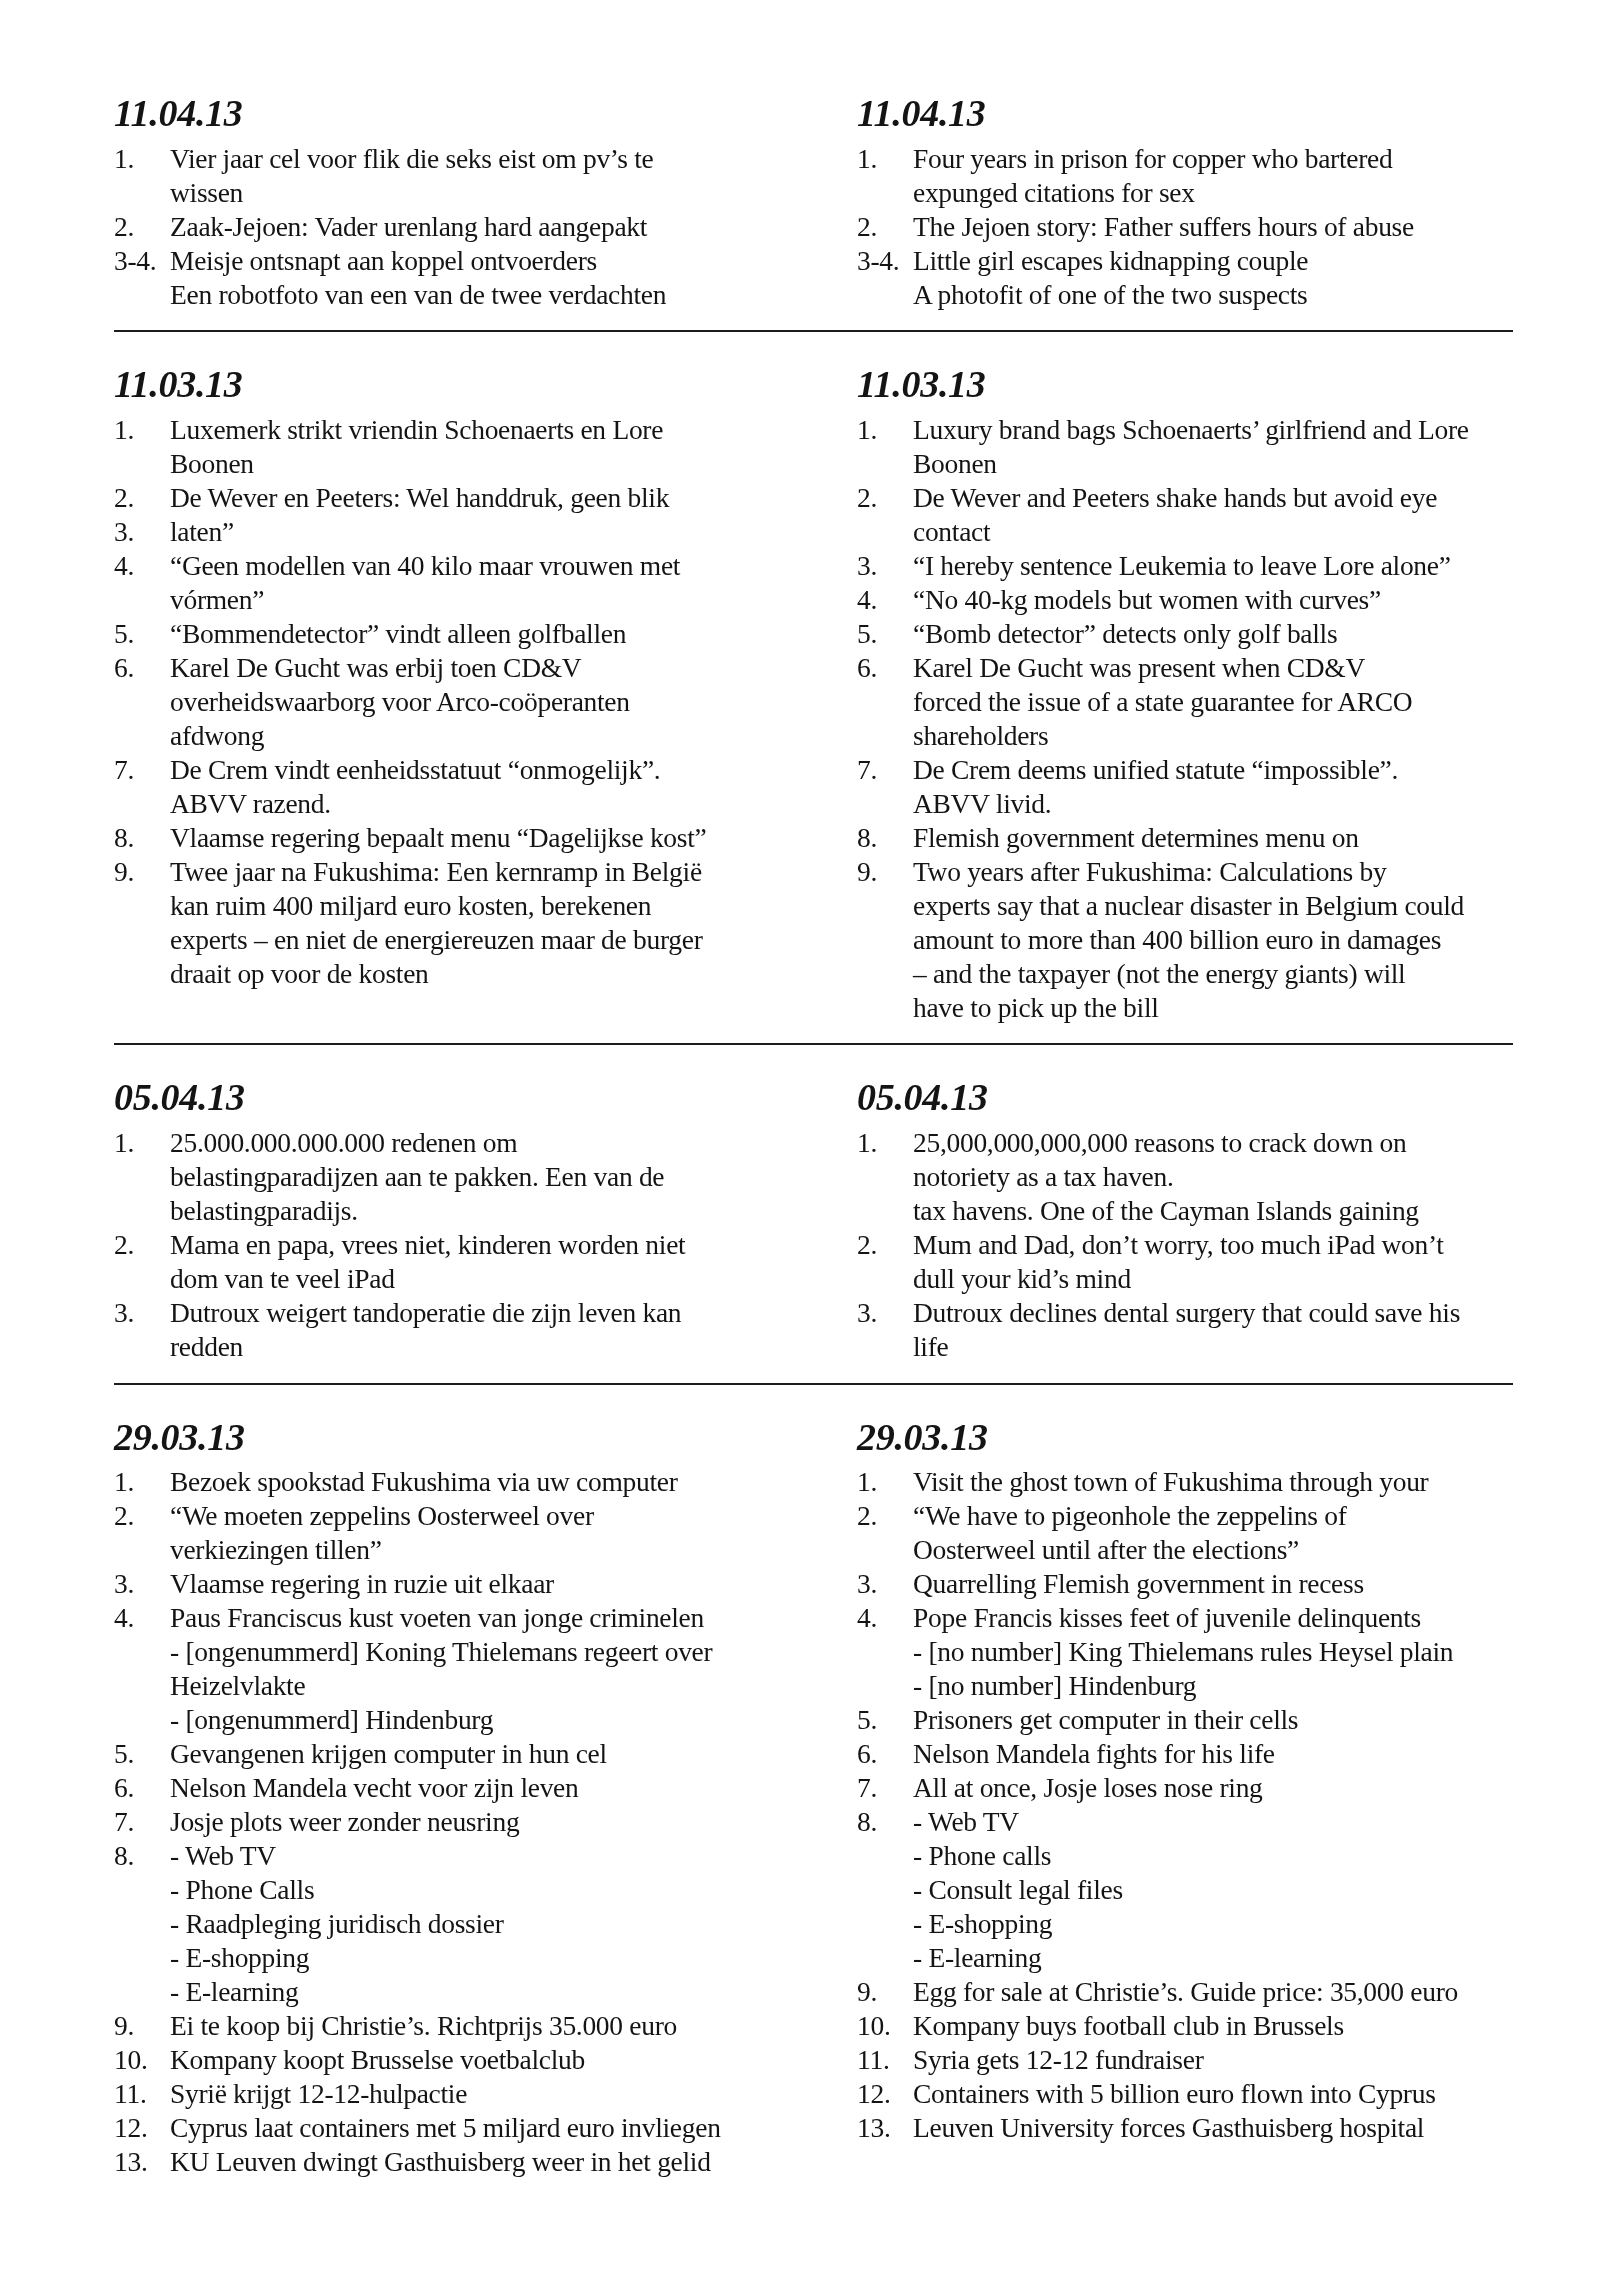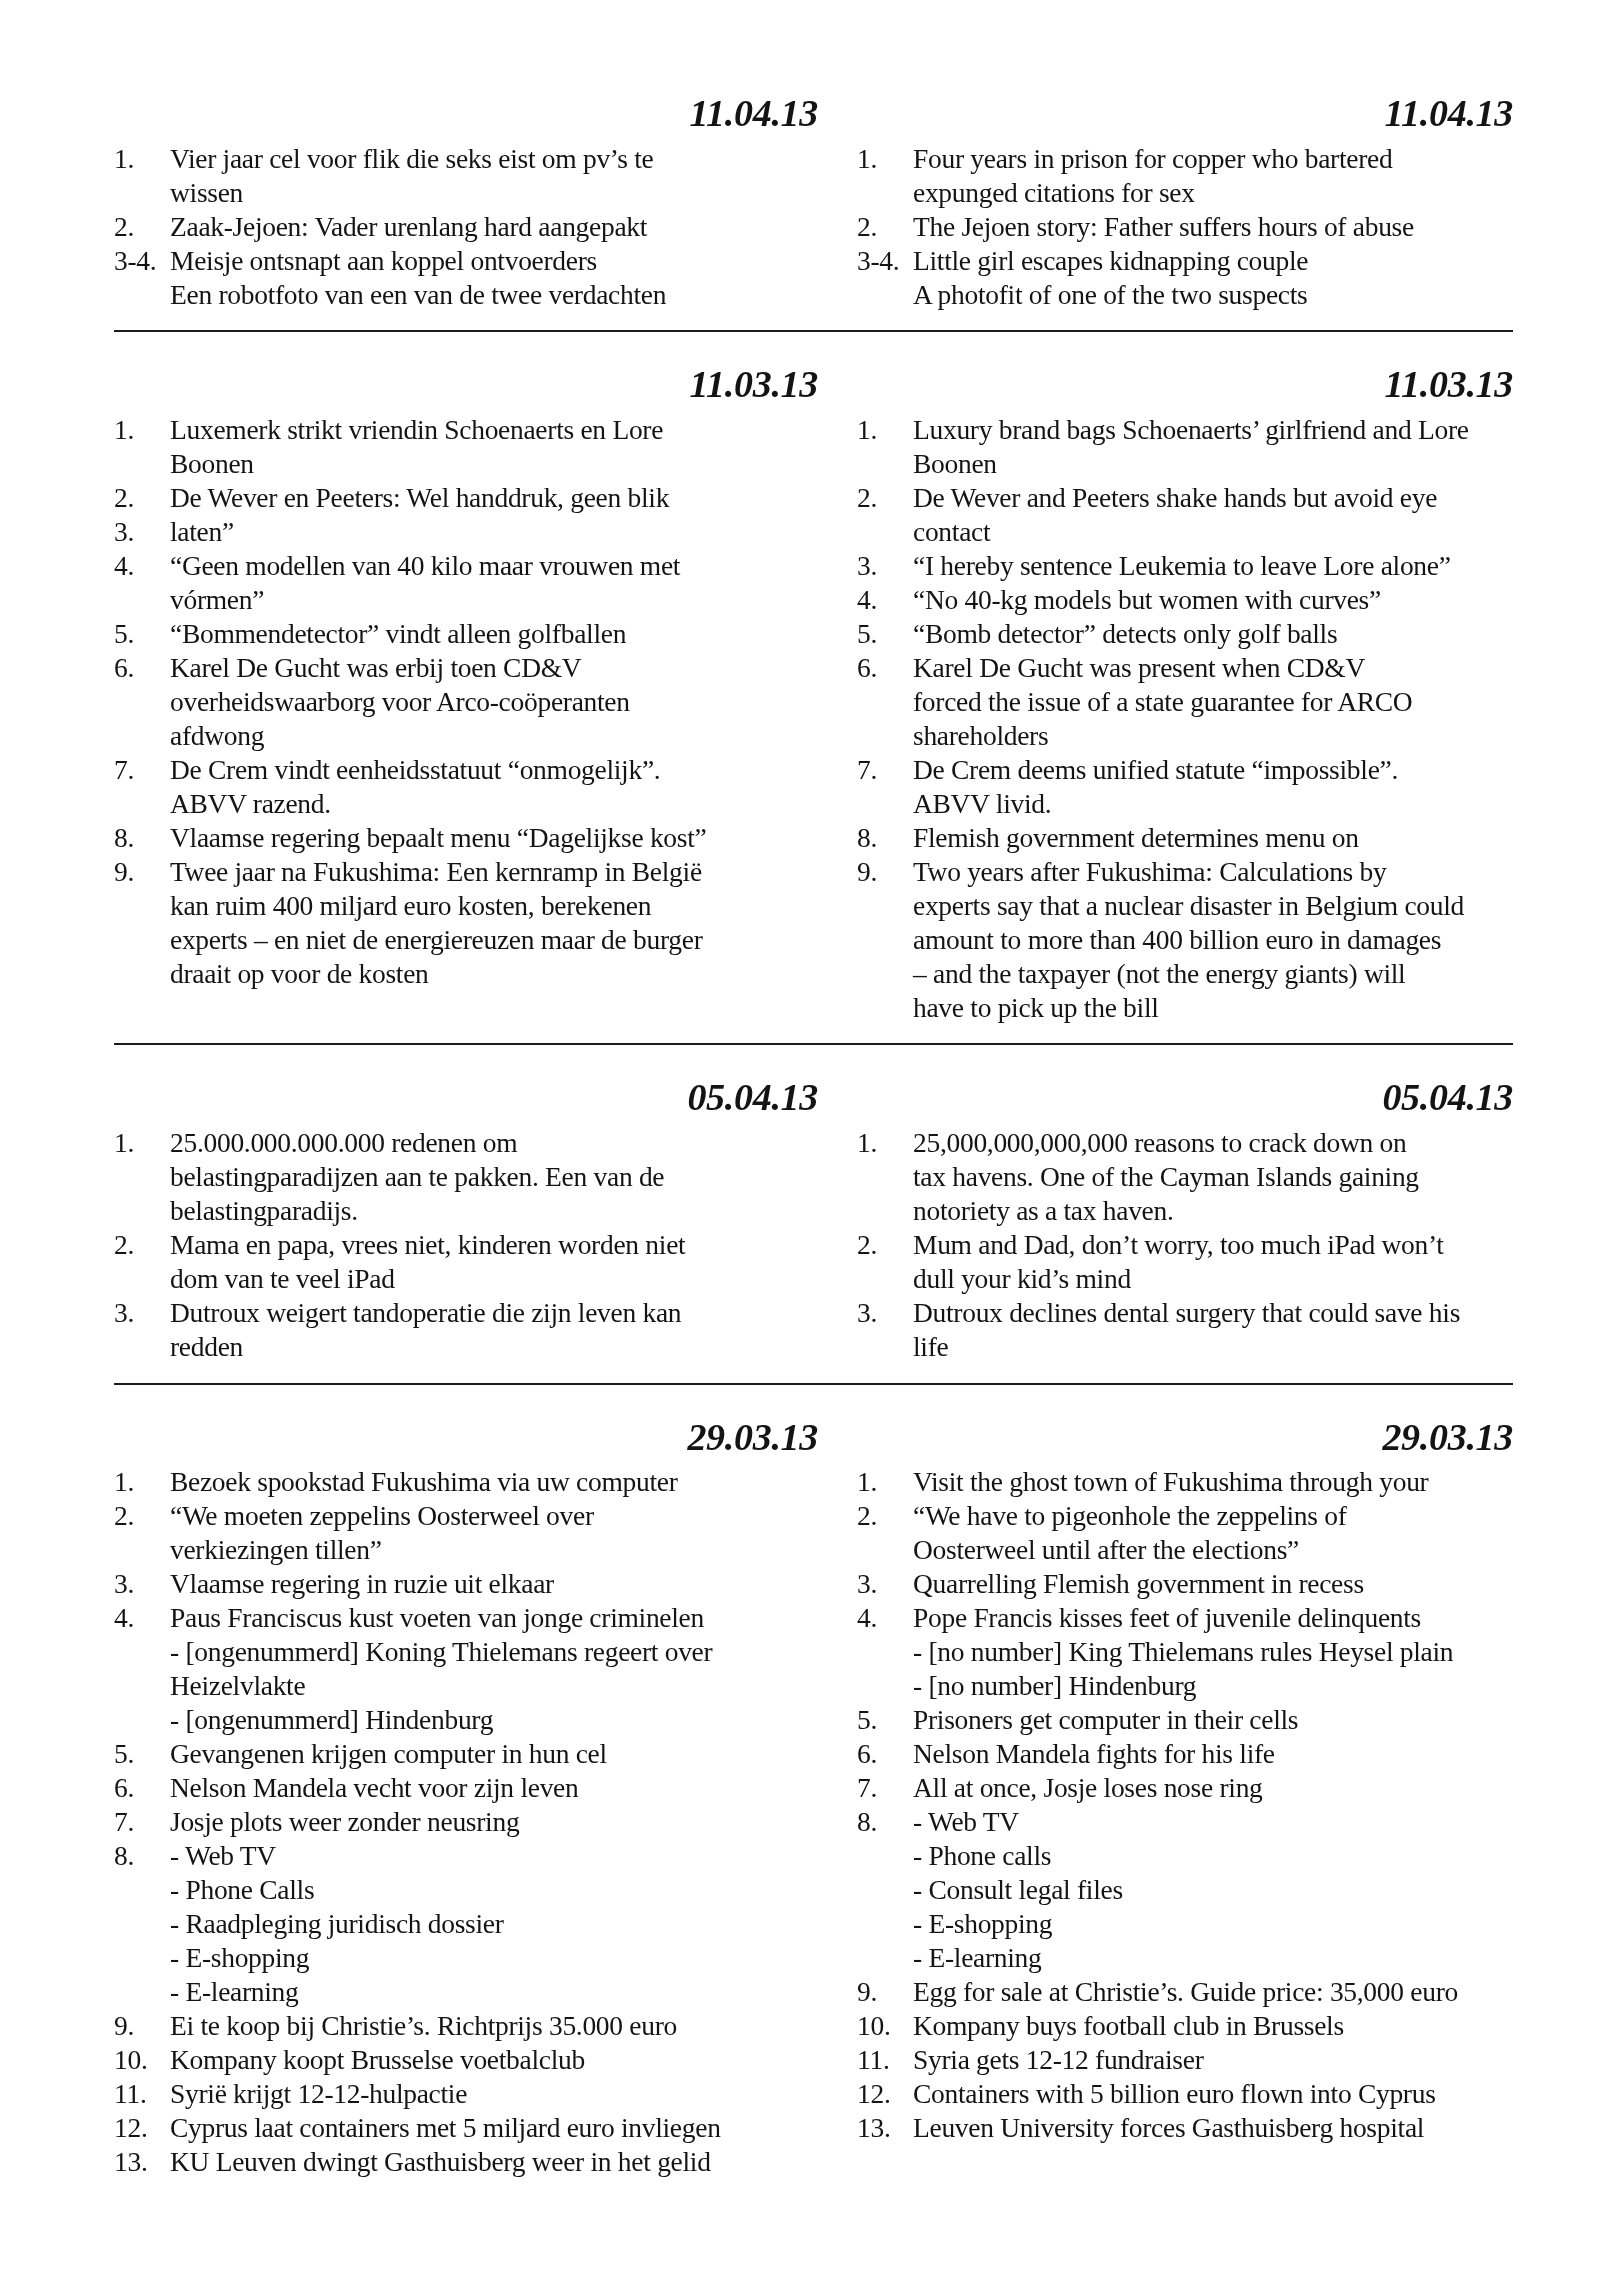--- a/index.html
+++ b/index.html
@@ -23,21 +23,20 @@
     column-gap: 39px;
     align-items: start;
   }
   h2.date {
     font-size: 38px;
     line-height: 42px;
     font-style: italic;
     font-weight: 700;
     margin: 0 0 7.9px 0;
     letter-spacing: -0.3px;
-    text-align: right;
   }
   .items {
     font-size: 27.5px;
     line-height: 34px;
     letter-spacing: -0.3px;
   }
   .item {
     display: flex;
     align-items: flex-start;
   }
@@ -286,22 +285,22 @@
   </div>
           </div>
       </div>
       <div class="col">
         <h2 class="date">05.04.13</h2>
         <div class="items">
             <div class="item">
     <span class="num">1.</span>
     <span class="txt">
                 <span class="line">25,000,000,000,000 reasons to crack down on</span>
+                <span class="line">notoriety as a tax haven.</span>
                 <span class="line">tax havens. One of the Cayman Islands gaining</span>
-                <span class="line">notoriety as a tax haven.</span>
               </span>
   </div>
             <div class="item">
     <span class="num">2.</span>
     <span class="txt">
                 <span class="line">Mum and Dad, don’t worry, too much iPad won’t</span>
                 <span class="line">dull your kid’s mind</span>
               </span>
   </div>
             <div class="item">

